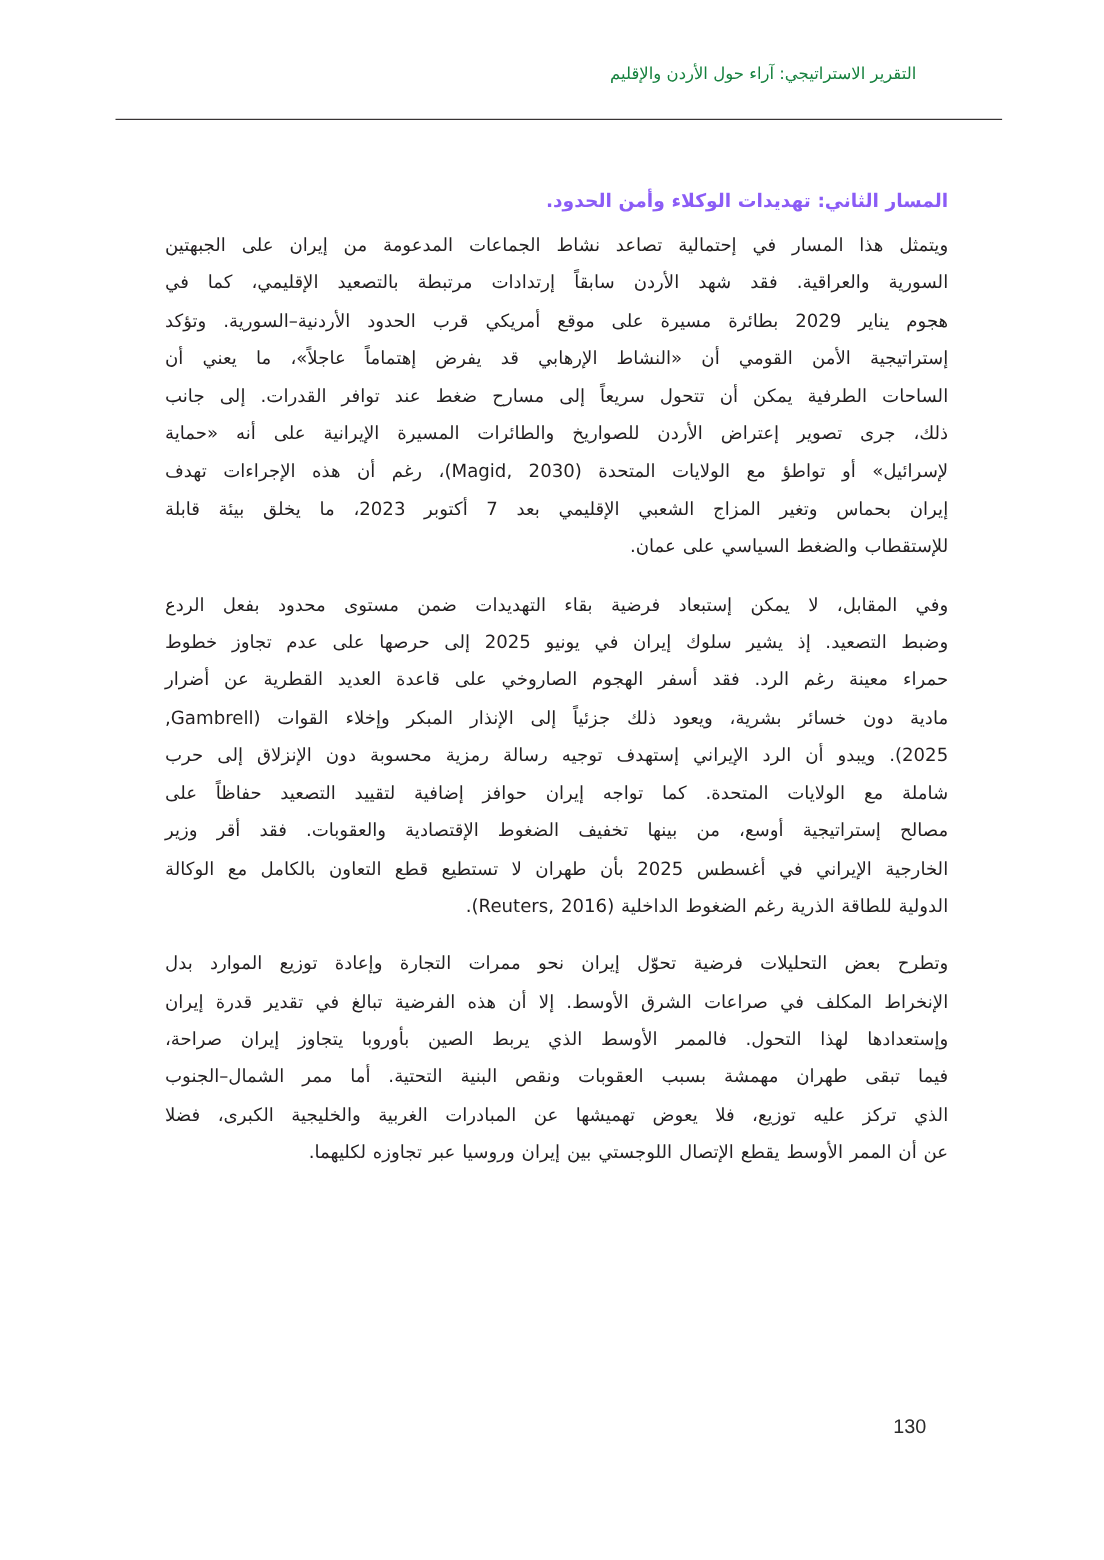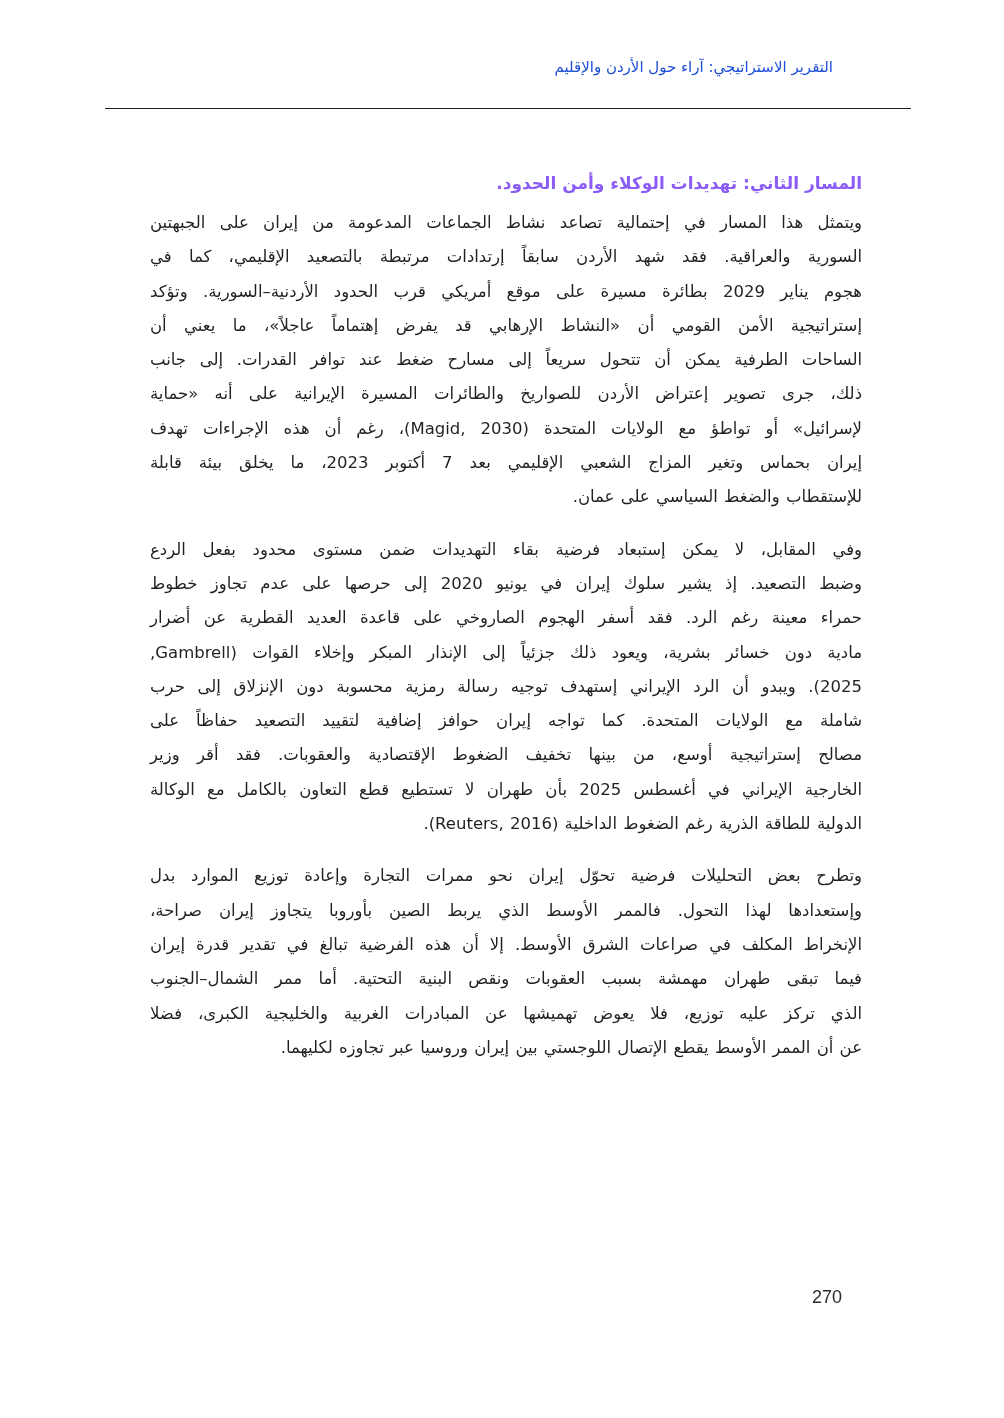--- a/index.html
+++ b/index.html
@@ -1,19 +1,19 @@
 <!DOCTYPE html>
 <html><head>
   <meta charset="utf-8">
   <style>
     html, body { margin: 0; padding: 0; background: #ffffff; }
     body { width: 1004px; height: 1418px; position: relative; overflow: hidden; font-family: "DejaVu Sans", sans-serif; color: #231f20; }
     .running-header {
       position: absolute; top: 58px; left: 105px; width: 728px;
-      direction: rtl; text-align: right; font-size: 15px; color: #1d4ed8;
+      direction: rtl; text-align: right; font-size: 15px; color: #15803d;
     }
     .header-rule {
       position: absolute; top: 108px; left: 105px; width: 806px; height: 0;
       border-top: 1.4px solid #231f20;
     }
     .content {
       position: absolute; top: 166px; left: 150px; width: 712px;
       direction: rtl; text-align: justify; text-align-last: right;
     }
     .section-heading {
@@ -45,33 +45,33 @@
     <span class="line">إستراتيجية الأمن القومي أن «النشاط الإرهابي قد يفرض إهتماماً عاجلاً»، ما يعني أن</span>
     <span class="line">الساحات الطرفية يمكن أن تتحول سريعاً إلى مسارح ضغط عند توافر القدرات. إلى جانب</span>
     <span class="line">ذلك، جرى تصوير إعتراض الأردن للصواريخ والطائرات المسيرة الإيرانية على أنه «حماية</span>
     <span class="line">لإسرائيل» أو تواطؤ مع الولايات المتحدة (Magid, 2030)، رغم أن هذه الإجراءات تهدف</span>
     <span class="line">إيران بحماس وتغير المزاج الشعبي الإقليمي بعد 7 أكتوبر 2023، ما يخلق بيئة قابلة</span>
     <span class="line last">للإستقطاب والضغط السياسي على عمان.</span>
   </div>
 
   <div class="para">
     <span class="line">وفي المقابل، لا يمكن إستبعاد فرضية بقاء التهديدات ضمن مستوى محدود بفعل الردع</span>
-    <span class="line">وضبط التصعيد. إذ يشير سلوك إيران في يونيو 2020 إلى حرصها على عدم تجاوز خطوط</span>
+    <span class="line">وضبط التصعيد. إذ يشير سلوك إيران في يونيو 2025 إلى حرصها على عدم تجاوز خطوط</span>
     <span class="line">حمراء معينة رغم الرد. فقد أسفر الهجوم الصاروخي على قاعدة العديد القطرية عن أضرار</span>
     <span class="line">مادية دون خسائر بشرية، ويعود ذلك جزئياً إلى الإنذار المبكر وإخلاء القوات (Gambrell,</span>
     <span class="line">2025). ويبدو أن الرد الإيراني إستهدف توجيه رسالة رمزية محسوبة دون الإنزلاق إلى حرب</span>
     <span class="line">شاملة مع الولايات المتحدة. كما تواجه إيران حوافز إضافية لتقييد التصعيد حفاظاً على</span>
     <span class="line">مصالح إستراتيجية أوسع، من بينها تخفيف الضغوط الإقتصادية والعقوبات. فقد أقر وزير</span>
     <span class="line">الخارجية الإيراني في أغسطس 2025 بأن طهران لا تستطيع قطع التعاون بالكامل مع الوكالة</span>
     <span class="line last">الدولية للطاقة الذرية رغم الضغوط الداخلية (Reuters, 2016).</span>
   </div>
 
   <div class="para">
     <span class="line">وتطرح بعض التحليلات فرضية تحوّل إيران نحو ممرات التجارة وإعادة توزيع الموارد بدل</span>
+    <span class="line">الإنخراط المكلف في صراعات الشرق الأوسط. إلا أن هذه الفرضية تبالغ في تقدير قدرة إيران</span>
     <span class="line">وإستعدادها لهذا التحول. فالممر الأوسط الذي يربط الصين بأوروبا يتجاوز إيران صراحة،</span>
-    <span class="line">الإنخراط المكلف في صراعات الشرق الأوسط. إلا أن هذه الفرضية تبالغ في تقدير قدرة إيران</span>
     <span class="line">فيما تبقى طهران مهمشة بسبب العقوبات ونقص البنية التحتية. أما ممر الشمال–الجنوب</span>
     <span class="line">الذي تركز عليه توزيع، فلا يعوض تهميشها عن المبادرات الغربية والخليجية الكبرى، فضلا</span>
     <span class="line last">عن أن الممر الأوسط يقطع الإتصال اللوجستي بين إيران وروسيا عبر تجاوزه لكليهما.</span>
   </div>
 </div>
 
-<div class="page-number">270</div>
+<div class="page-number">130</div>
 
 </body></html>

